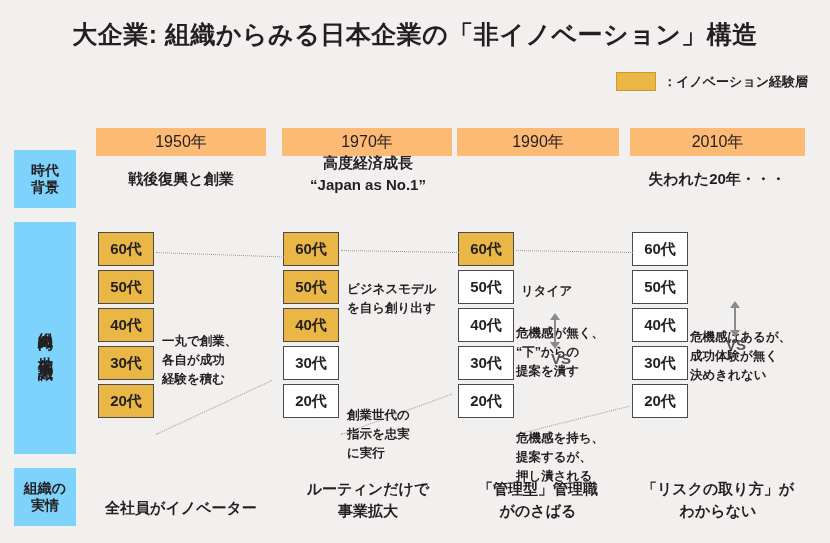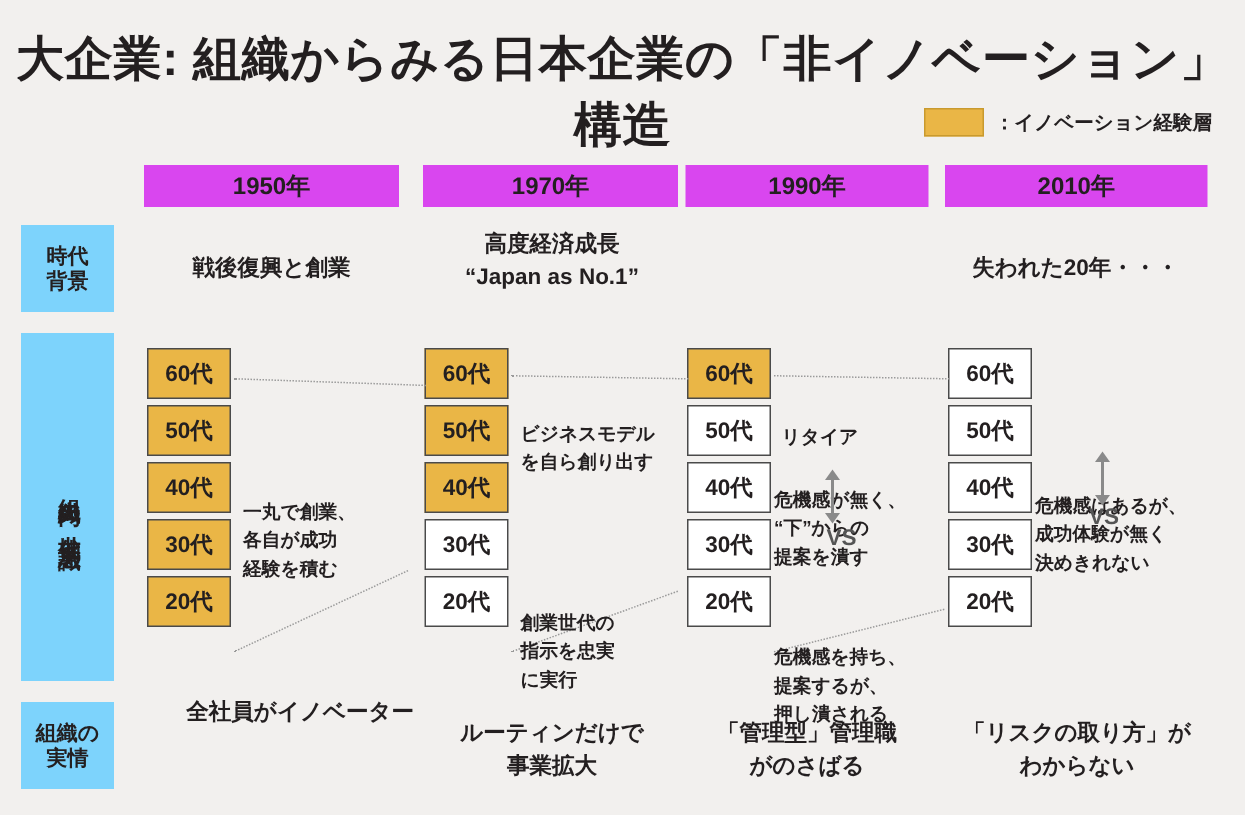--- a/index.html
+++ b/index.html
@@ -20,21 +20,21 @@
     width: 830px;
     height: 543px;
   }
   
   .title {
     position: absolute;
     left: 0;
     top: 18px;
     width: 830px;
     text-align: center;
-    font-size: 32px;
+    font-size: 25px;
     font-weight: bold;
     letter-spacing: 0.5px;
   }
   
   .legend {
     position: absolute;
     right: 22px;
     top: 72px;
     display: flex;
     align-items: center;
@@ -46,26 +46,26 @@
     background: #eab646;
     border: 1px solid #c99a2e;
   }
   .legend-label {
     font-size: 13px;
     font-weight: bold;
   }
   
   .era-head {
     position: absolute;
-    top: 110px;
+    top: 128px;
     height: 28px;
-    background: #d946ef;
+    background: #fdba74;
     color: #231f20;
     font-size: 16px;
-    font-weight: bold;
+    font-weight: normal;
     display: flex;
     align-items: center;
     justify-content: center;
   }
   
   .row-label {
     position: absolute;
     left: 14px;
     width: 62px;
     background: #7dd3fc;
@@ -258,21 +258,21 @@
 押し潰される</div>
 
   <div class="annot" style="left:690px; top:284px; width:125px; white-space:pre-line;">危機感はあるが、
 成功体験が無く
 決めきれない</div>
   <div class="vs" style="left:726px; top:336px;">VS</div>
 
   <div class="arrow-v" style="left:554px; top:320px; height:22px;"></div>
   <div class="arrow-v" style="left:734px; top:308px; height:22px;"></div>
 
-  <div class="reality" style="left:86px; top:464px; width:190px; white-space:pre-line;text-align:right;">全社員がイノベーター</div>
+  <div class="reality" style="left:86px; top:497px; width:190px; white-space:pre-line;">全社員がイノベーター</div>
   <div class="reality" style="left:280px; top:478px; width:176px; white-space:pre-line;">ルーティンだけで
 事業拡大</div>
   <div class="reality" style="left:452px; top:478px; width:172px; white-space:pre-line;">「管理型」管理職
 がのさばる</div>
   <div class="reality" style="left:626px; top:478px; width:184px; white-space:pre-line;">「リスクの取り方」が
 わからない</div>
 
 </div>
 
 </body></html>

